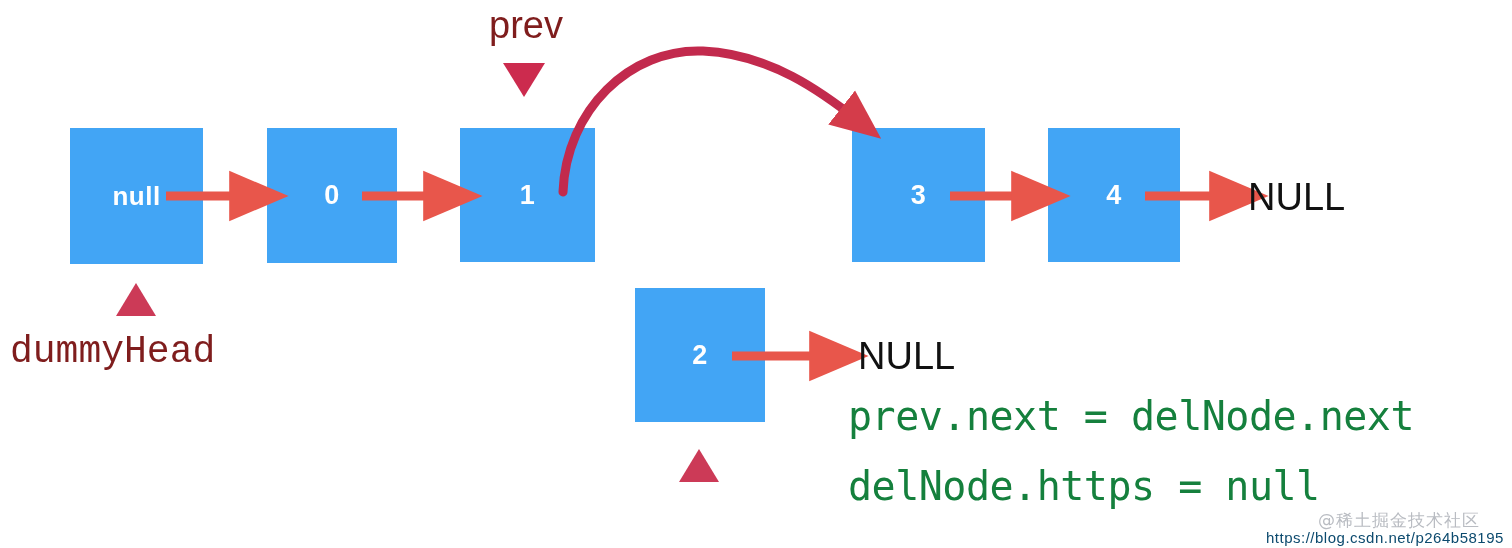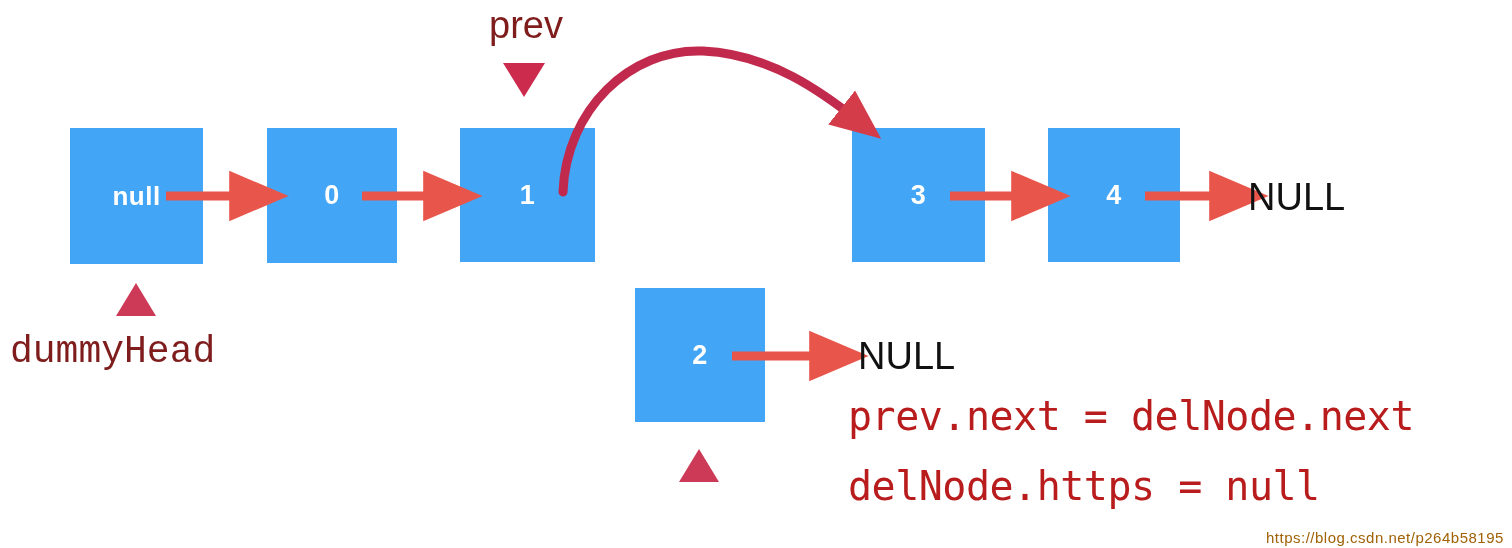--- a/index.html
+++ b/index.html
@@ -39,21 +39,21 @@
   .plain-text {
     position: absolute;
     color: #111111;
     font-family: "Liberation Sans", sans-serif;
     font-size: 38px;
     line-height: 1;
     white-space: nowrap;
   }
   .code-text {
     position: absolute;
-    color: #b91c1c;
+    color: #15803d;
     font-family: "DejaVu Sans Mono", monospace;
     font-size: 40px;
     line-height: 1;
     white-space: nowrap;
     letter-spacing: -0.5px;
   }
   .marker-label {
     position: absolute;
     color: #7f1d1d;
     font-family: "Liberation Sans", sans-serif;
@@ -90,21 +90,21 @@
     font-family: "DejaVu Sans", sans-serif;
     font-size: 17px;
     color: #b9bcc2;
     white-space: nowrap;
     letter-spacing: 1px;
   }
   .watermark-url {
     position: absolute;
     font-family: "Liberation Sans", sans-serif;
     font-size: 15px;
-    color: #a16207;
+    color: #0c4a6e;
     white-space: nowrap;
     letter-spacing: 0.5px;
   }
 </style>
 </head>
 <body>
 
 <div id="stage">
 
   <div class="node-box" style="left:70px; top:128px; width:133px; height:136px;">
@@ -163,15 +163,16 @@
 
   <div class="tri-up" style="left:116px; top:283px;"></div>
   <div class="marker-label" style="left:10px; top:333px;font-family:Liberation Mono, monospace;">dummyHead</div>
 
   <div class="tri-up" style="left:679px; top:449px;"></div>
 
   <div class="code-text" style="left:848px; top:396px;">prev.next = delNode.next</div>
 
   <div class="code-text" style="left:848px; top:466px;">delNode.https = null</div>
 
+  <div class="watermark" style="left:1318px; top:509px;">@稀土掘金技术社区</div>
   <div class="watermark-url" style="left:1266px; top:529px;">https://blog.csdn.net/p264b58195</div>
 
 </div>
 
 </body></html>

